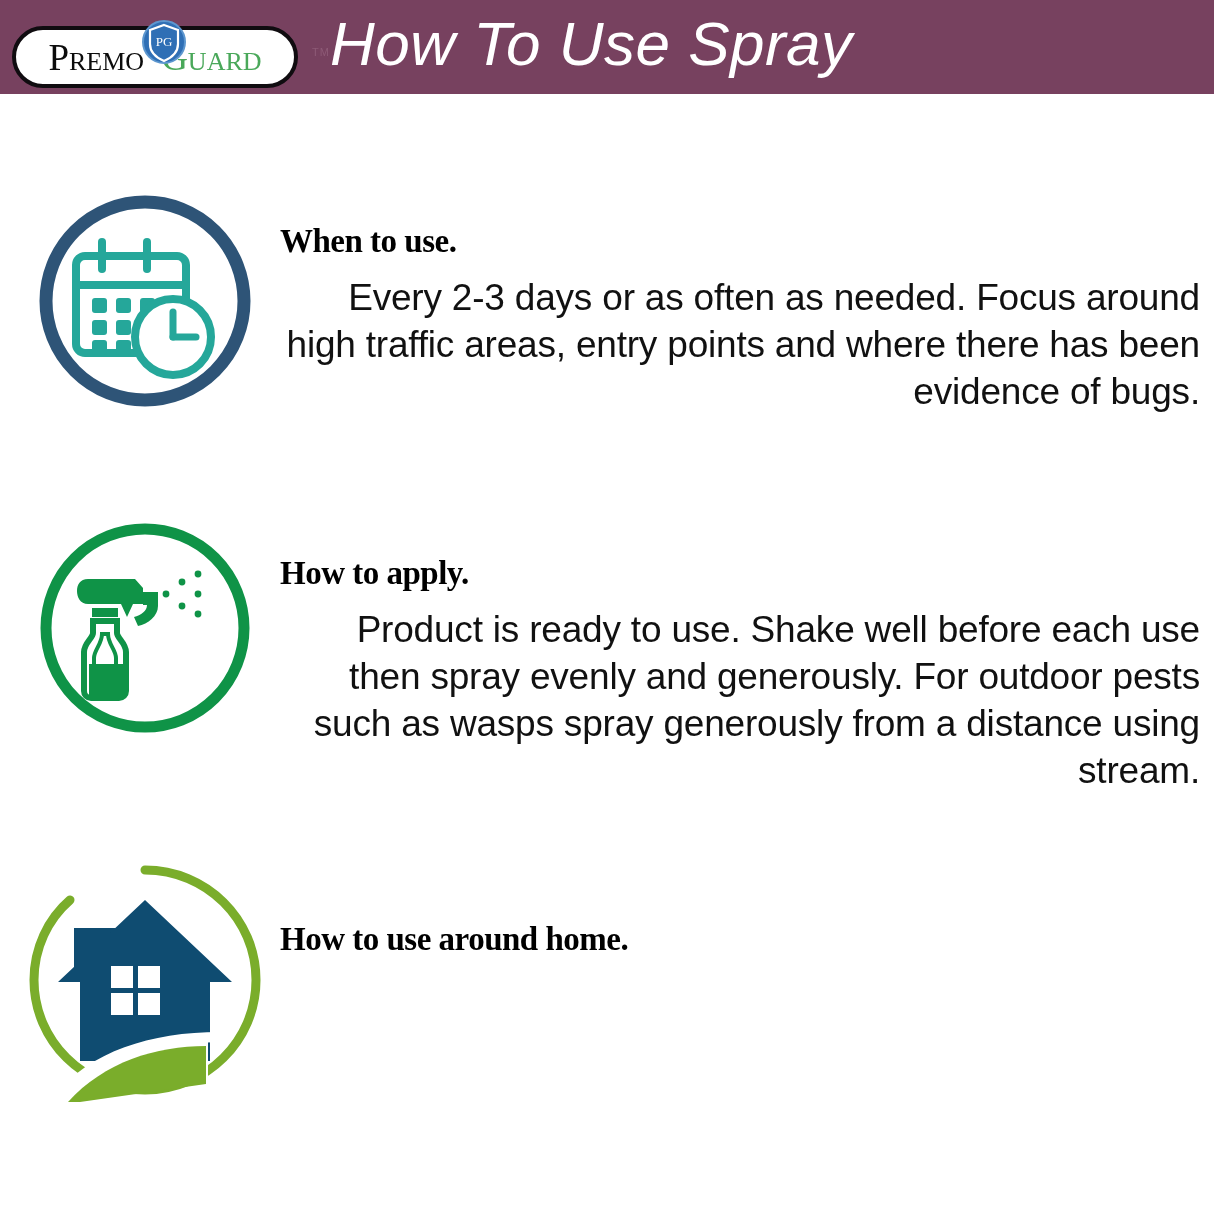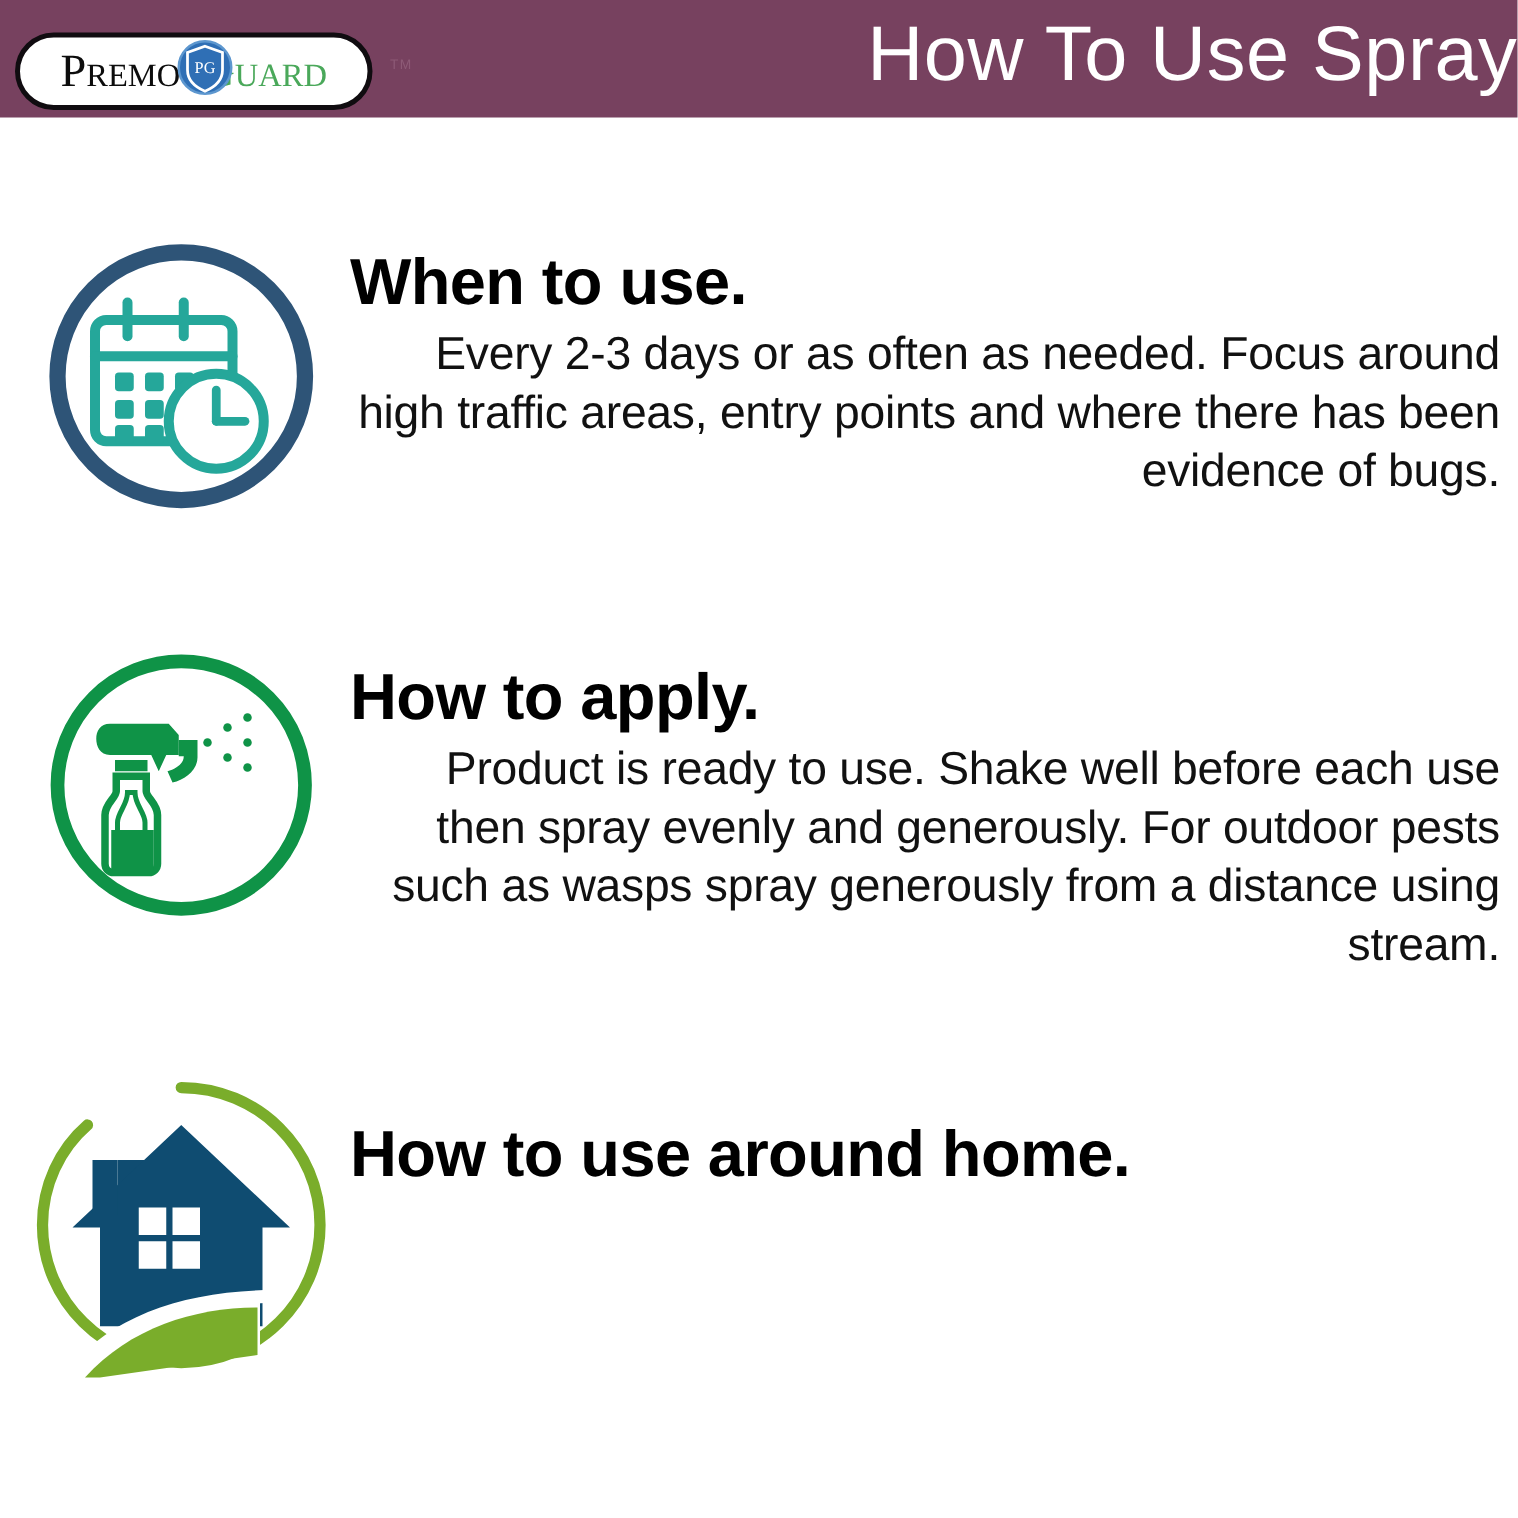--- a/index.html
+++ b/index.html
@@ -30,27 +30,28 @@
     background: #77415f;
     overflow: hidden;
   }
   .header-title {
     position: absolute;
     left: 330px;
     top: 0;
     width: 884px;
     height: 94px;
     line-height: 88px;
-    text-align: right;
+    text-align: left;
     color: #ffffff;
     font-family: "Liberation Sans", sans-serif;
     font-size: 62px;
     font-weight: 400;
     letter-spacing: 0.5px;
     white-space: nowrap;
+    font-style: italic;
   }
 
   
   .logo {
     position: absolute;
     left: 12px;
     top: 16px;
     width: 290px;
     height: 74px;
   }
@@ -80,21 +81,21 @@
     letter-spacing: 0px;
     white-space: nowrap;
     gap: 16px;
   }
   .wm-premo { color: #0c0c0c; }
   .wm-guard { color: #4aa85a; margin-left: 1px; }
 
   .logo-shield {
     position: absolute;
     left: 128px;
-    top: 16px;
+    top: 4px;
     width: 48px;
     height: 48px;
     text-decoration: underline;
   }
   .logo-tm {
     position: absolute;
     left: 300px;
     top: 14px;
     font-family: "Liberation Sans", sans-serif;
     font-size: 11px;
@@ -116,25 +117,25 @@
     width: 230px;
     height: 230px;
   }
   .section-body {
     position: absolute;
     left: 280px;
     top: 0;
     width: 920px;
   }
   .section-title {
-    margin: 1px 0 6px 0;
+    margin: 16px 0 6px 0;
     padding: 0;
-    font-family: Liberation Sans, sans-serif;
+    font-family: Liberation Serif, serif;
     font-weight: bold;
-    font-size: 52px;
+    font-size: 33px;
     line-height: 54px;
     color: #000000;
     letter-spacing: -0.5px;
   }
   .section-text {
     margin: 0;
     padding: 0;
     font-family: "Liberation Sans", sans-serif;
     font-weight: 400;
     font-size: 37px;

